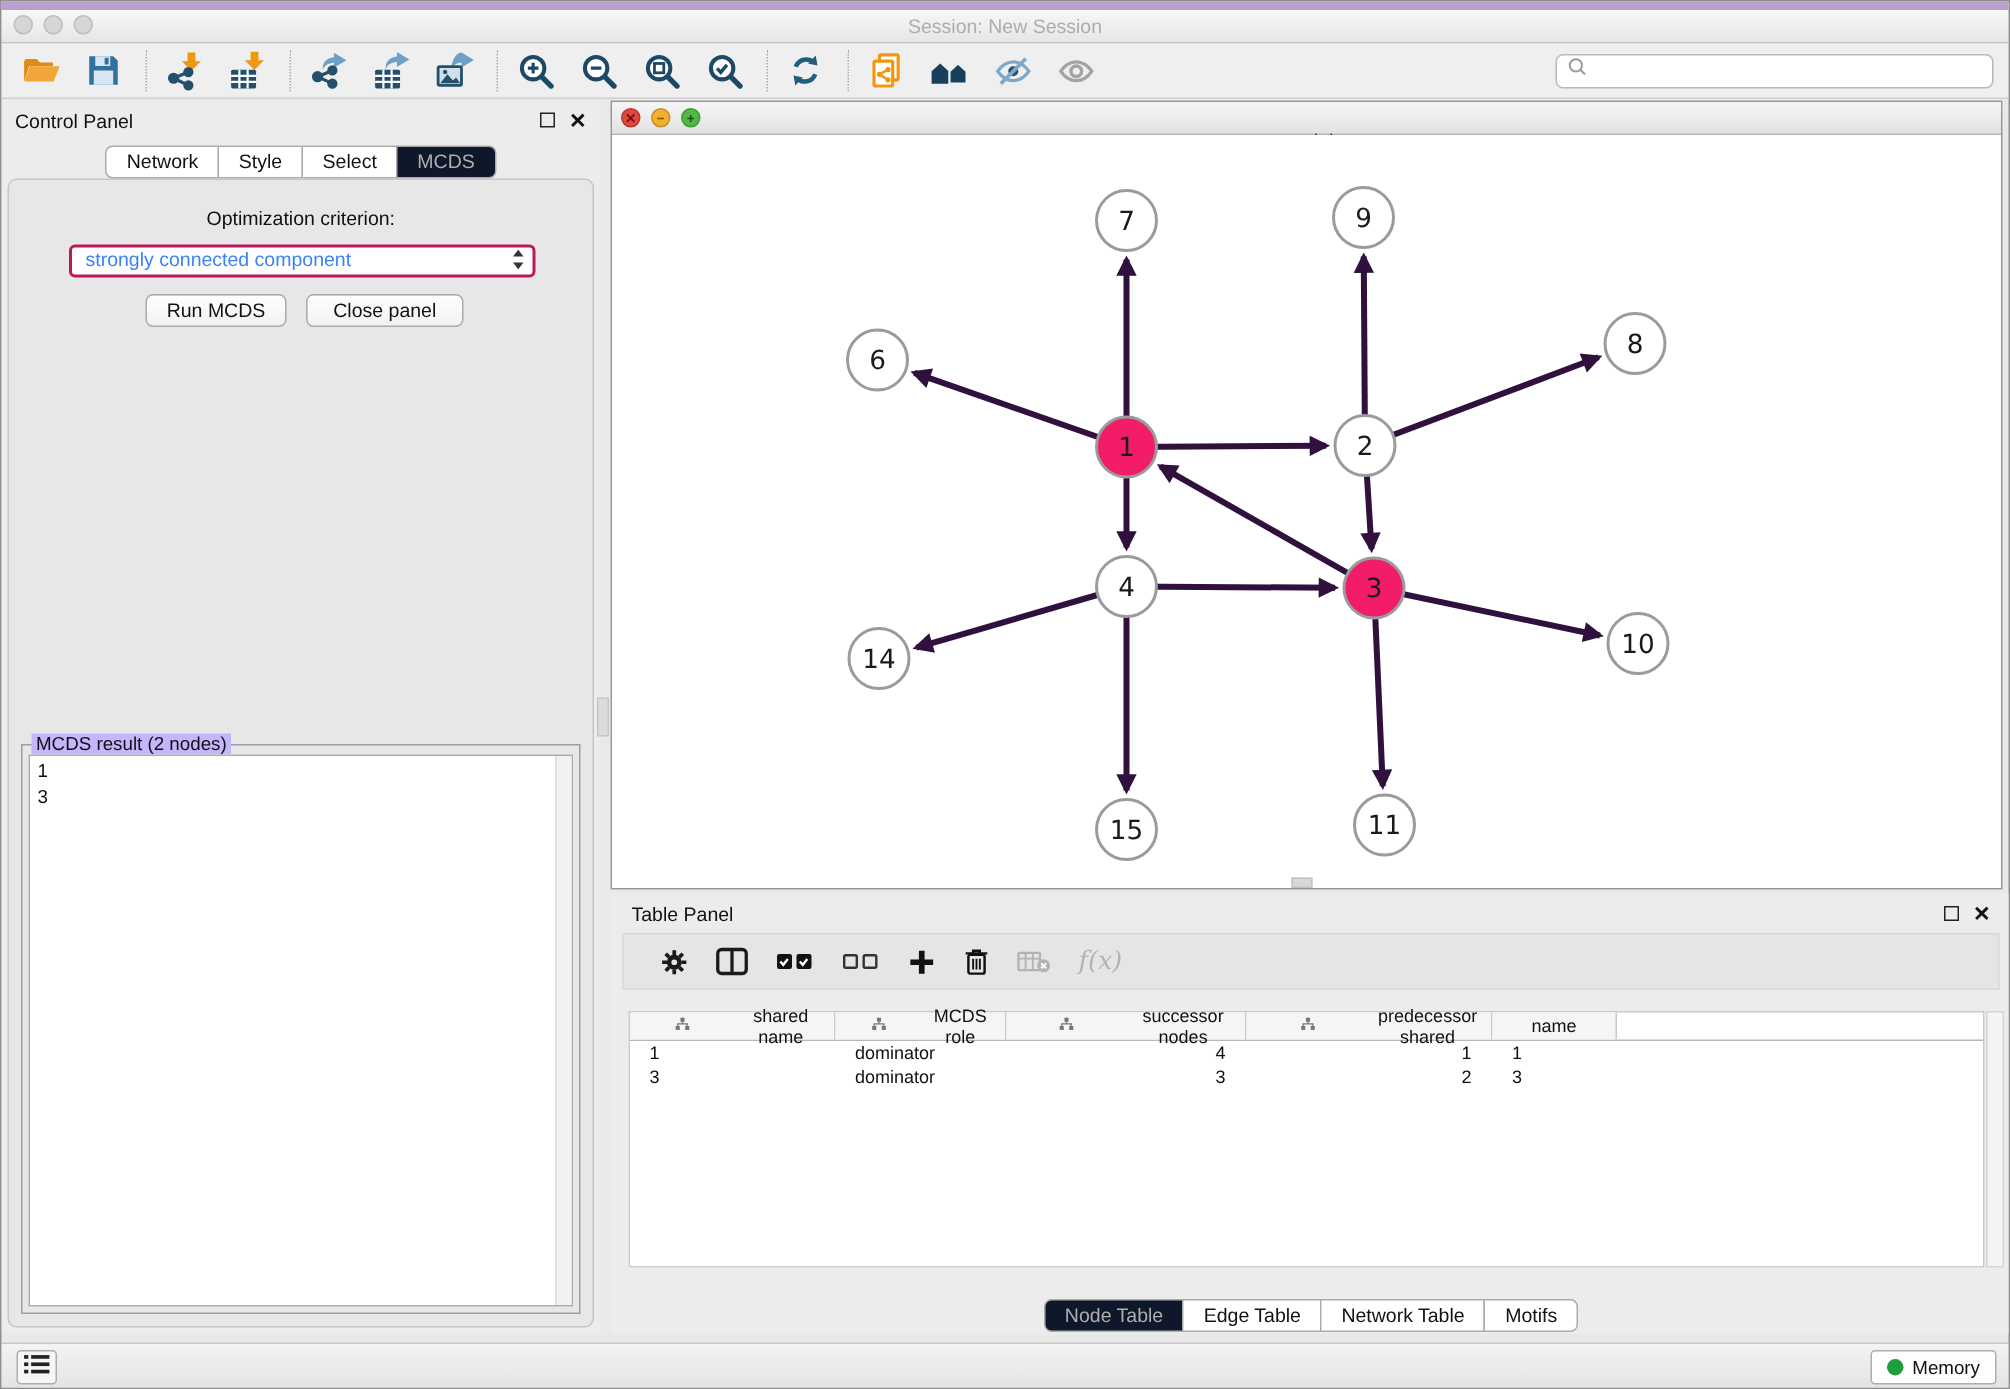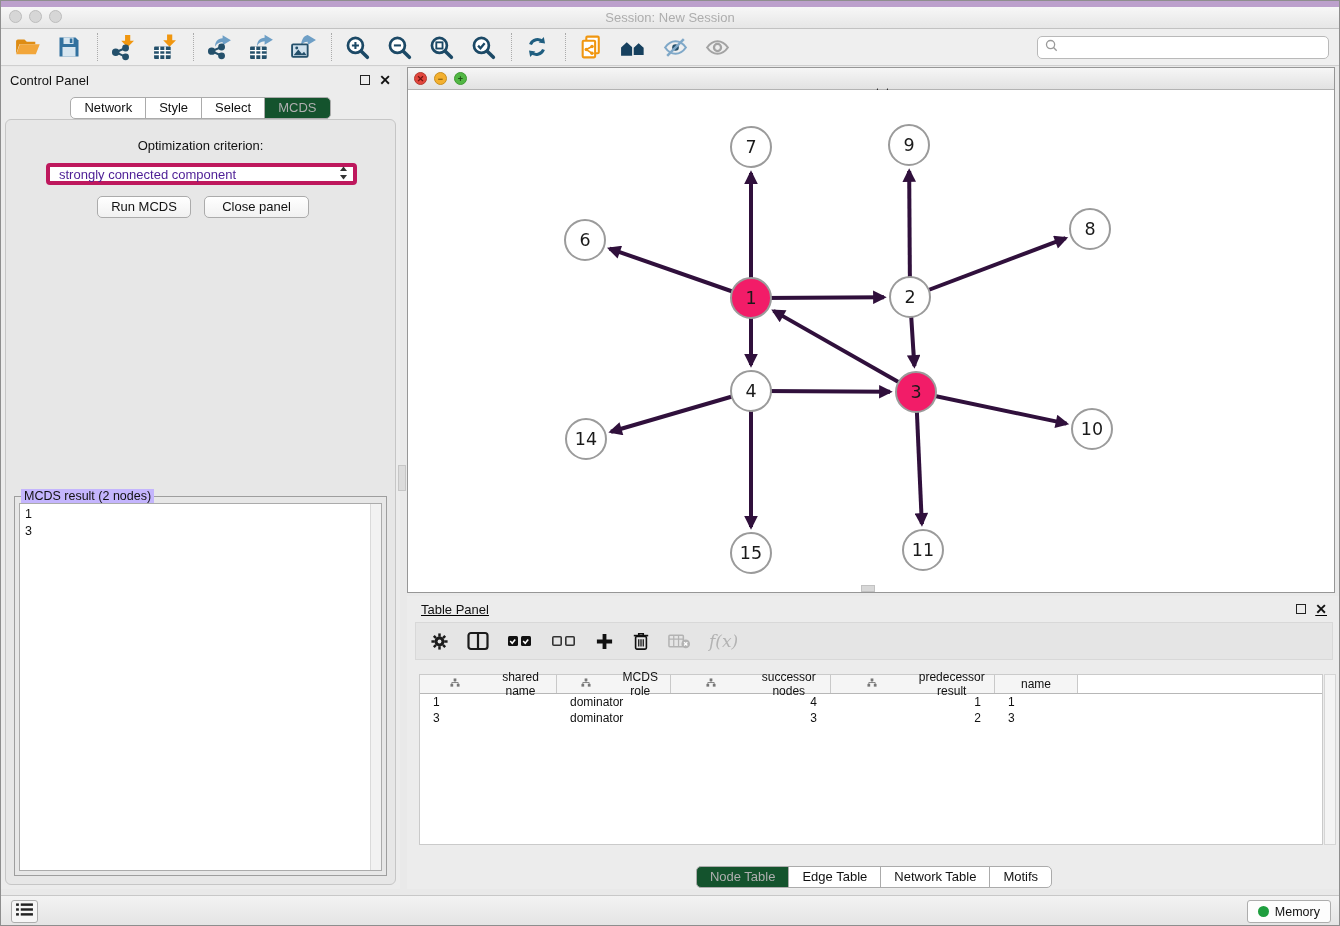--- a/index.html
+++ b/index.html
@@ -23,35 +23,35 @@
   .search-box { margin-left:auto; width:292px; height:23px; background:#fff; border:1px solid #B9B9B9;
     border-radius:5px; display:flex; align-items:center; padding:0 7px; gap:5px; }
   .search-box input { border:none; outline:none; flex:1; font-size:12px; background:transparent; }
 
   
   .seg-row { display:flex; justify-content:center; }
   .seg-tab { background:#fff; border:1px solid #ABABAB; margin-left:-1px; padding:0 13px; height:22px;
     line-height:20px; font-size:13px; color:#111; white-space:nowrap; }
   .seg-tab.first { border-radius:5px 0 0 5px; margin-left:0; }
   .seg-tab.last  { border-radius:0 5px 5px 0; }
-  .seg-tab.selected { background:#14532d; color:#AFAFAF; }
+  .seg-tab.selected { background:#0f172a; color:#AFAFAF; }
 
   
   .control-panel { position:absolute; left:0; top:66px; width:399px; height:822px; background:#ECECEC; }
   .panel-header { height:26px; display:flex; align-items:center; padding:0 9px; font-size:13px; color:#111;justify-content:space-between; }
   .panel-header .hdr-icons { margin-left:auto; display:flex; align-items:center; gap:9px; }
   .float-btn { width:10px; height:10px; border:1.6px solid #222; display:inline-block; }
   .close-btn { font-size:14px; font-weight:bold; color:#111; line-height:10px; }
   .cp-tabs { position:absolute; left:0; right:0; top:30px; }
   .cp-body { position:absolute; left:4px; right:4px; top:52px; bottom:4px; background:#E7E7E7;
     border:1px solid #C6C6C6; border-radius:6px; }
   .opt-label { position:absolute; left:0; right:0; top:18px; text-align:center; font-size:13px; color:#111; }
   .cp-select { position:absolute; left:40px; top:43px; width:311px; height:22px; background:#fff;
-    border:4px solid #be185d; border-radius:4px; display:flex; align-items:center; font-size:13px;
-    padding:0 4px 0 9px; color:#4c1d95; }
+    border:2px solid #be185d; border-radius:4px; display:flex; font-size:13px;
+    padding:0 4px 0 9px; color:#3b82f6; }
   .cp-select .sel-text { flex:1; }
   .cp-btn { position:absolute; top:76px; height:22px; background:linear-gradient(#FFFFFF,#F1F1F1);
     border:1px solid #ABABAB; border-radius:5px; font-size:13px; color:#111; text-align:center; line-height:20px; }
   .result-fieldset { position:absolute; left:8px; right:8px; top:376px; bottom:8px;
     border:1px solid #9E9E9E; background:#E7E7E7; }
   .result-legend { position:absolute; left:6px; top:-8px; background:#c4b5fd; padding:0 3px; font-size:12.5px; color:#111; }
   .result-inner { position:absolute; left:4px; right:4px; top:6px; bottom:4px; background:#fff; border:1px solid #ABABAB; }
   .result-scroll { position:absolute; right:0; top:0; bottom:0; width:11px; background:#F2F2F2; border-left:1px solid #DADADA; }
   .result-lines { padding:2px 5px; font-size:12.5px; line-height:17px; color:#111; }
 
@@ -65,23 +65,23 @@
     font-size:9px; font-weight:bold; }
   .tl.red   { background:#E2463D; border:1px solid #B33A31; color:#701310; }
   .tl.yel   { background:#F3B02F; border:1px solid #C98F1F; color:#7A5206; }
   .tl.grn   { background:#52B744; border:1px solid #3F9A33; color:#1D5214; }
   .nw-title { position:absolute; left:0; right:0; top:3px; text-align:center; font-size:13px; color:#1A1A1A;margin-top:14px; }
   .nw-canvas { position:relative; width:926px; height:502px; background:#fff; overflow:hidden; }
   .nw-grip { position:absolute; left:453px; bottom:0; width:14px; height:7px; background:#D8D8D8; border:1px solid #C2C2C2; }
   .split-handle { position:absolute; left:397px; top:464px; width:8px; height:26px; background:#DCDCDC; border:1px solid #C6C6C6; }
 
   
-  .table-panel { position:absolute; left:406px; top:595px; width:934px; height:293px; background:#ECECEC;text-decoration:underline; }
+  .table-panel { position:absolute; left:406px; top:595px; width:934px; height:293px; background:#ECECEC; }
   .tp-toolbar { position:absolute; left:8px; right:8px; top:26px; height:38px; background:#E5E5E5;
-    border:1px solid #D8D8D8; display:flex; align-items:center; padding:0 14px; gap:18px; }
+    border:1px solid #D8D8D8; display:flex; align-items:center; padding:0 24px; gap:18px; }
   .tp-toolbar .ti { display:flex; align-items:center; justify-content:center; }
   .fx-label { font-family:"DejaVu Serif", serif; font-style:italic; color:#B3B3B3; font-size:17px; }
   .tp-table { position:absolute; left:12px; top:78px; right:18px; bottom:44px; background:#fff; border:1px solid #CACACA; }
   .tbl-head { display:flex; height:19px; border-bottom:1px solid #B7B7B7; }
   .th { display:flex; align-items:center; background:#F5F5F5; border-right:1px solid #C9C9C9;
     font-size:12px; color:#111; padding-left:6px; }
   .th span { flex:1; text-align:center; padding-right:6px; }
   .tr { display:flex; height:16px; }
   .td { font-size:12px; color:#111; line-height:16px; }
   .td.left  { padding-left:13px; text-align:left; }
@@ -493,21 +493,21 @@
           </div>
           <div class="th" style="width: 164px;">
             <span><svg viewBox="0 0 11 11" width="10" height="10" style="margin-right:2px;flex:none">
                 <g fill="#777">
                   <rect x="4" y="0.5" width="3" height="3"></rect>
                   <rect x="0.5" y="6.5" width="3" height="3"></rect>
                   <rect x="7.5" y="6.5" width="3" height="3"></rect>
                 </g>
                 <path d="M5.5 3.5V5M2 6.5V5h7v1.5" stroke="#777" fill="none"></path>
               </svg></span>
-            <span>predecessor result</span>
+            <span>predecessor shared</span>
           </div>
           <div class="th" style="width: 83px;">
             <span>name</span>
           </div>
         </div>
       <div id="tbl-body">
           <div class="tr">
             <div class="td left" style="width: 137px;">1</div>
             <div class="td left" style="width: 114px;">dominator</div>
             <div class="td right" style="width: 160px;">4</div>

